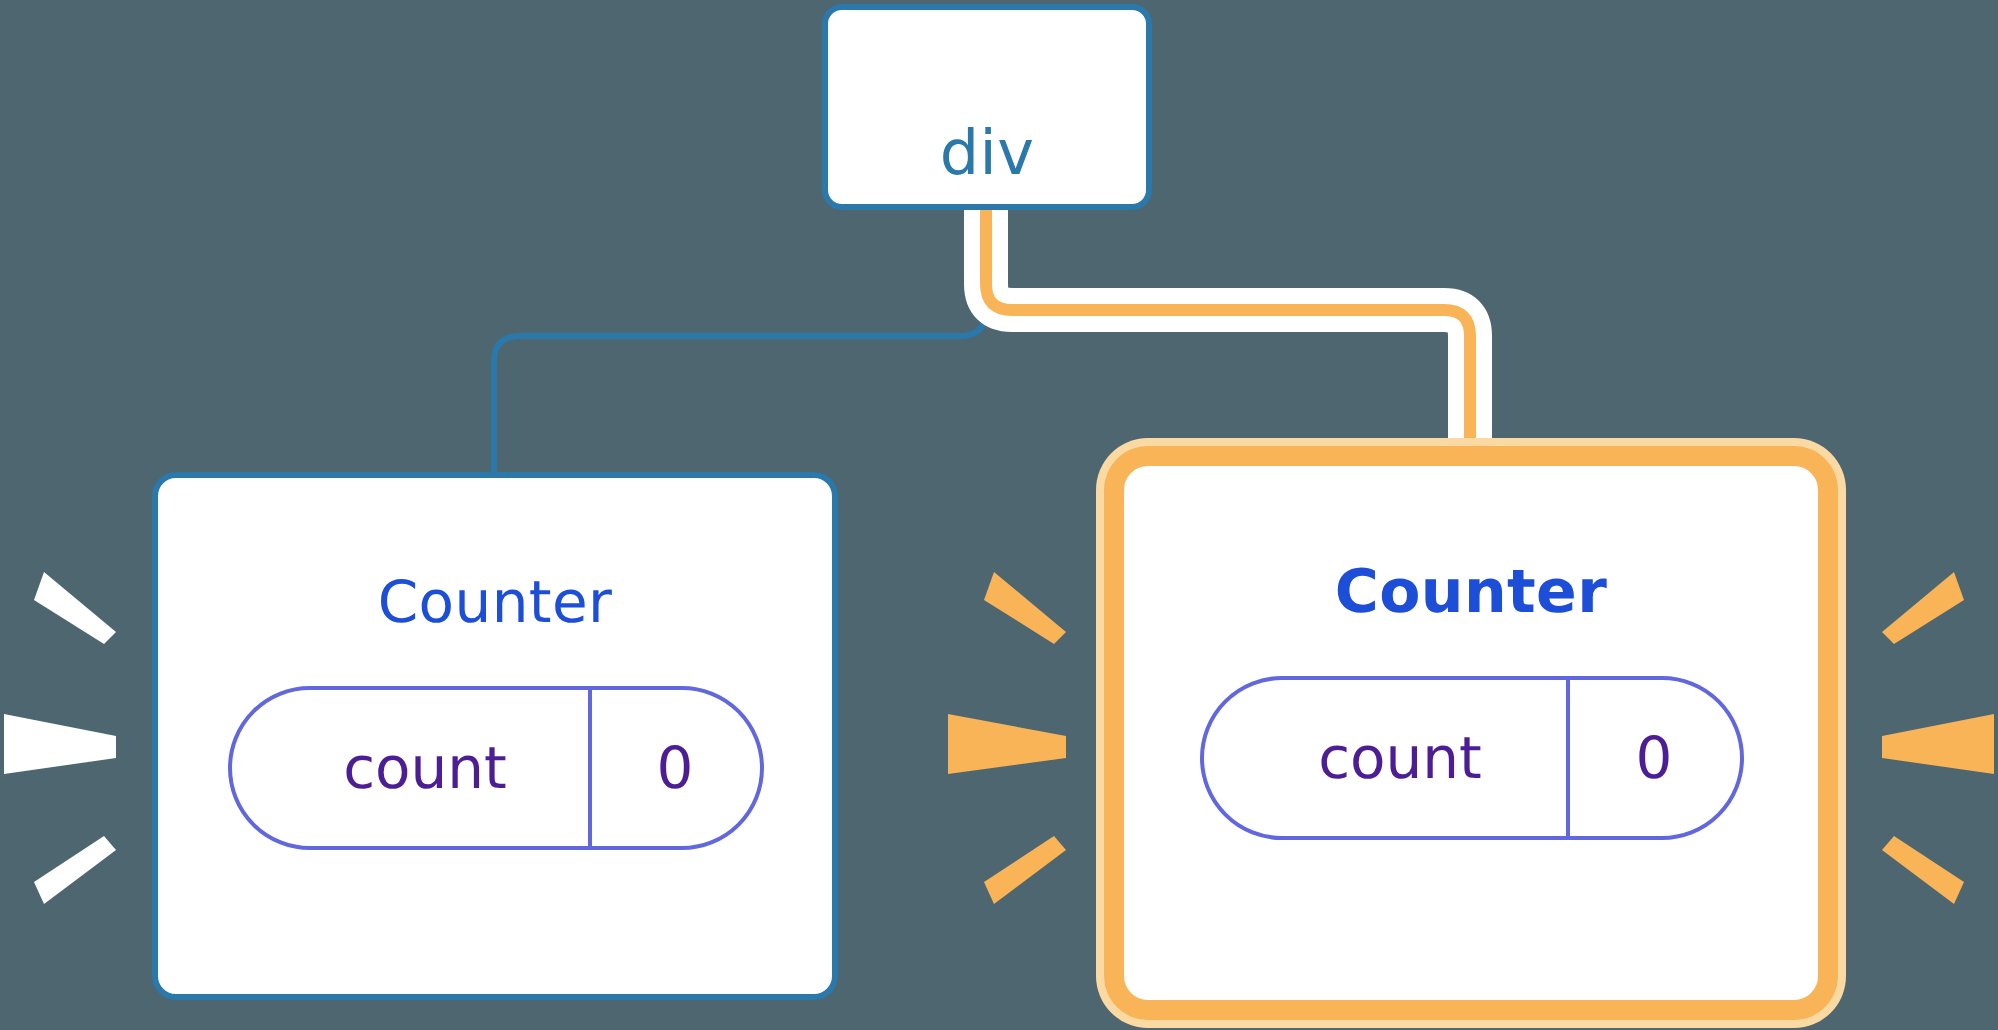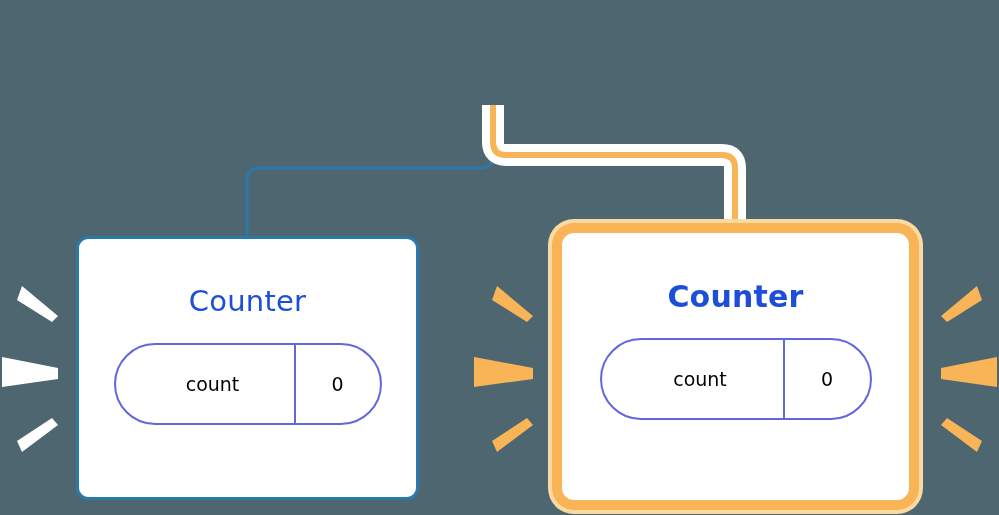--- a/index.html
+++ b/index.html
@@ -118,22 +118,22 @@
     box-sizing: border-box;
     overflow: hidden;
   }
   #counter-left .pill { width: 268px; }
   #counter-right .pill { width: 272px; margin-top: 26px; }
 
   .pill-key, .pill-val {
     display: flex;
     align-items: center;
     justify-content: center;
-    color: #000000;
-    font-size: 19px;
+    color: #4c1d95;
+    font-size: 29px;
     line-height: 1;
     box-sizing: border-box;
   }
   .pill-key {
     flex: 0 0 auto;
     padding: 0 14px 0 30px;
   }
   #counter-left .pill-key { width: 178px; }
   #counter-right .pill-key { width: 181px; }
   .pill-val {
@@ -184,20 +184,23 @@
       <polygon points="492,441 527,418 533,425 497,452"></polygon>
     </g>
 
     <g fill="#f8b457">
       <polygon points="977,286 941,316 947,322 982,300"></polygon>
       <polygon points="997,357 941,368 941,379 997,387"></polygon>
       <polygon points="982,441 947,418 941,425 977,452"></polygon>
     </g>
   </svg>
 
+  <div class="node" id="div-node">
+    <span class="node-title">div</span>
+  </div>
 
   <div class="node" id="counter-left">
     <span class="node-title">Counter</span>
     <div class="pill">
       <span class="pill-key">count</span>
       <span class="pill-val">0</span>
     </div>
   </div>
 
   <div class="node" id="counter-right">

